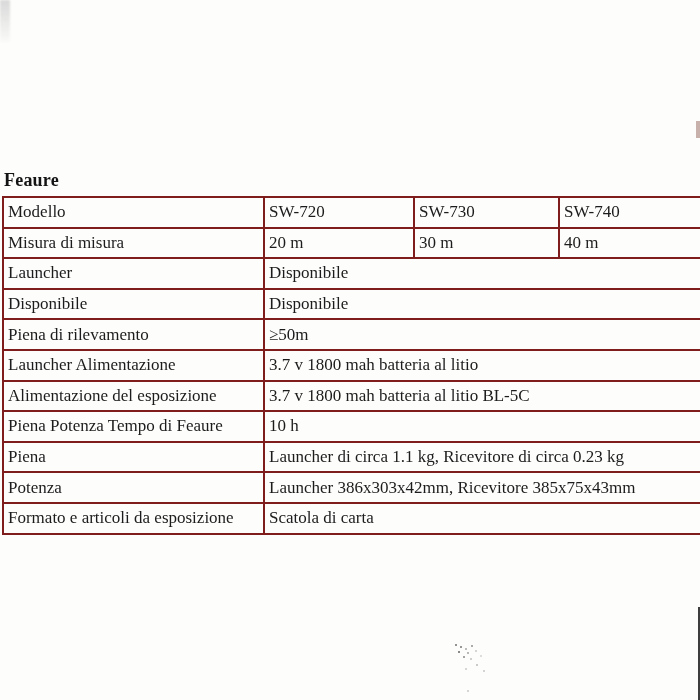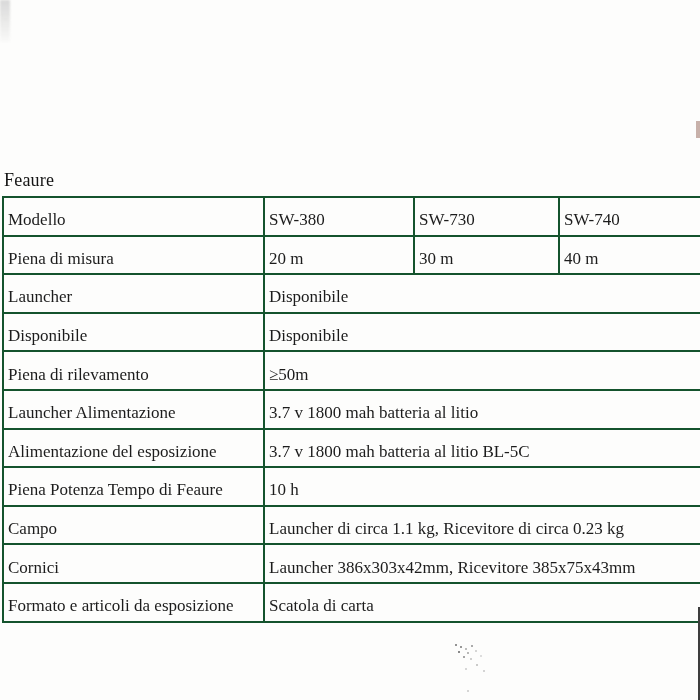--- a/index.html
+++ b/index.html
@@ -10,39 +10,39 @@
     overflow: hidden;
     background: #fdfdfc;
     font-family: "Liberation Serif", "DejaVu Serif", serif;
     color: #1c1c1c;
   }
   .page-heading {
     position: absolute;
     left: 4px;
     top: 170px;
     font-size: 18px;
-    font-weight: normal;
+    font-weight: bold;
     letter-spacing: 0.2px;
     color: #141414;
   }
   .spec-table-wrap {
     position: absolute;
     left: 2px;
     top: 196px;
     width: 760px; 
   }
   table.spec-table {
     border-collapse: collapse;
     table-layout: fixed;
     width: 752px;
   }
   table.spec-table td {
-    border: 2px solid #14532d;
+    border: 2px solid #7f1d1d;
     height: 28.6px;
-    padding: 8px 2px 0 4px;
+    padding: 0 2px 0 4px;
     font-size: 17px;
     vertical-align: middle;
     white-space: nowrap;
     overflow: hidden;
   }
   col.c-label { width: 261px; }
   col.c-v1 { width: 150px; }
   col.c-v2 { width: 145px; }
   col.c-v3 { width: auto; }
 
@@ -97,26 +97,26 @@
   <table class="spec-table">
     <colgroup>
       <col class="c-label">
       <col class="c-v1">
       <col class="c-v2">
       <col class="c-v3">
     </colgroup>
     <tbody>
         <tr>
           <td>Modello</td>
-          <td>SW-380</td>
+          <td>SW-720</td>
           <td>SW-730</td>
           <td>SW-740</td>
         </tr>
         <tr>
-          <td>Piena di misura</td>
+          <td>Misura di misura</td>
           <td>20 m</td>
           <td>30 m</td>
           <td>40 m</td>
         </tr>
         <tr>
           <td>Launcher</td>
           <td colspan="3">Disponibile</td>
         </tr>
         <tr>
           <td>Disponibile</td>
@@ -132,25 +132,25 @@
         </tr>
         <tr>
           <td>Alimentazione del esposizione</td>
           <td colspan="3">3.7 v 1800 mah batteria al litio BL-5C</td>
         </tr>
         <tr>
           <td>Piena Potenza Tempo di Feaure</td>
           <td colspan="3">10 h</td>
         </tr>
         <tr>
-          <td>Campo</td>
+          <td>Piena</td>
           <td colspan="3">Launcher di circa 1.1 kg, Ricevitore di circa 0.23 kg</td>
         </tr>
         <tr>
-          <td>Cornici</td>
+          <td>Potenza</td>
           <td colspan="3">Launcher 386x303x42mm, Ricevitore 385x75x43mm</td>
         </tr>
         <tr>
           <td>Formato e articoli da esposizione</td>
           <td colspan="3">Scatola di carta</td>
         </tr>
       </tbody>
   </table>
 </div>
 

